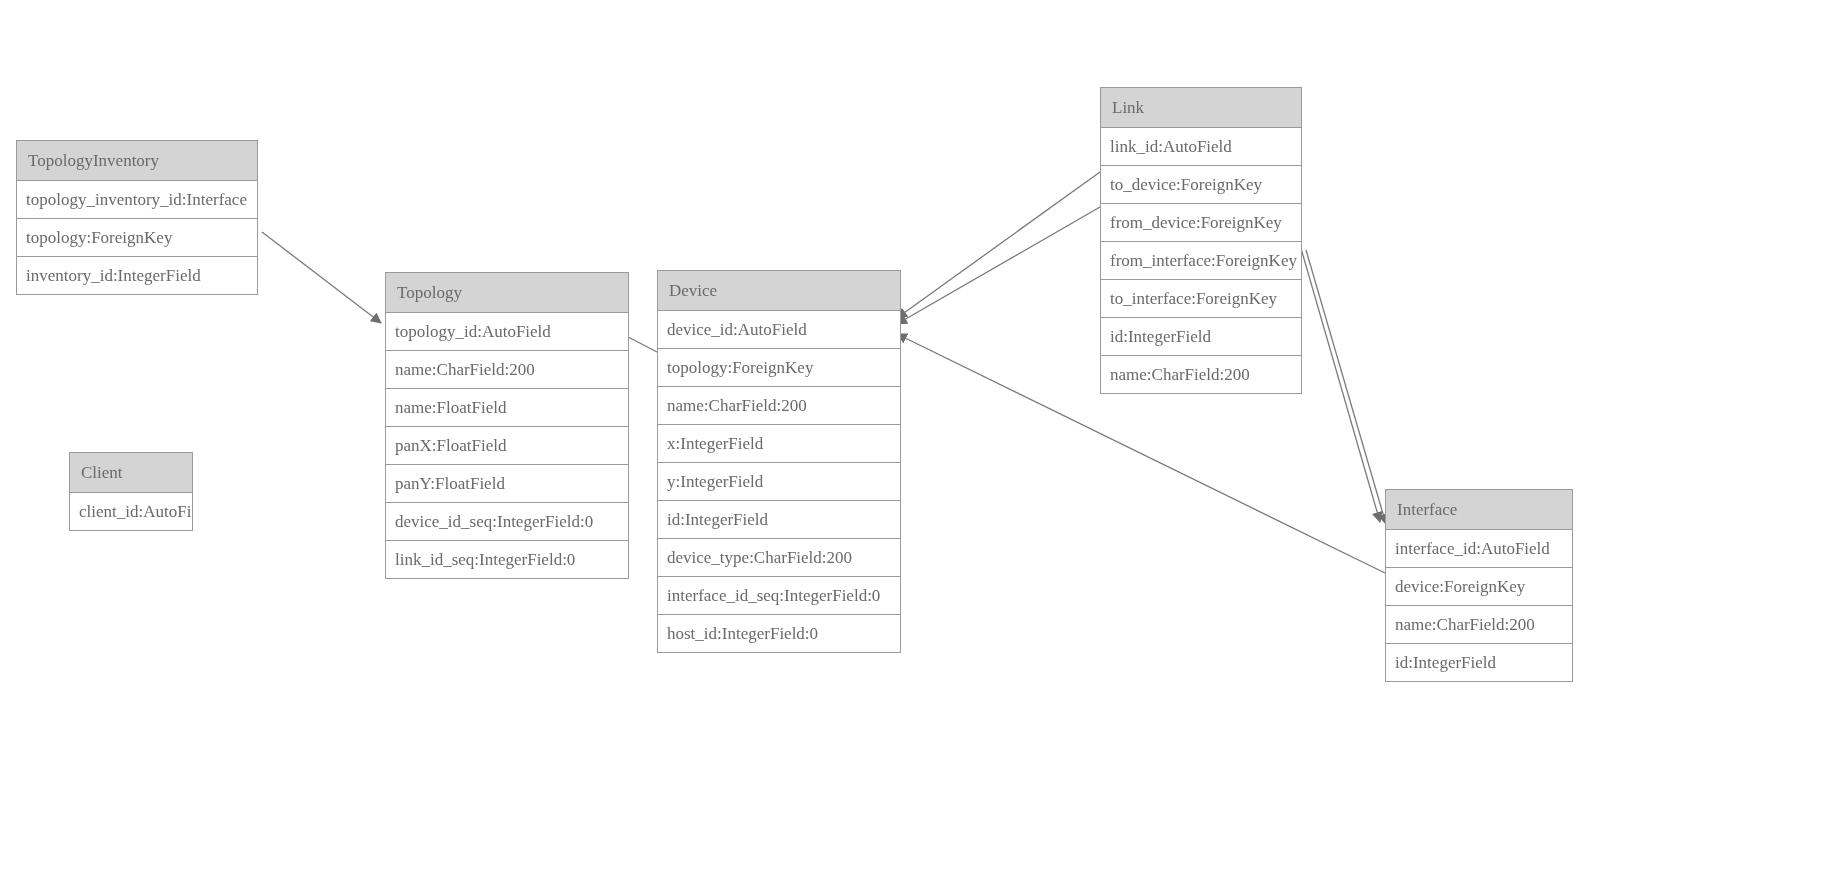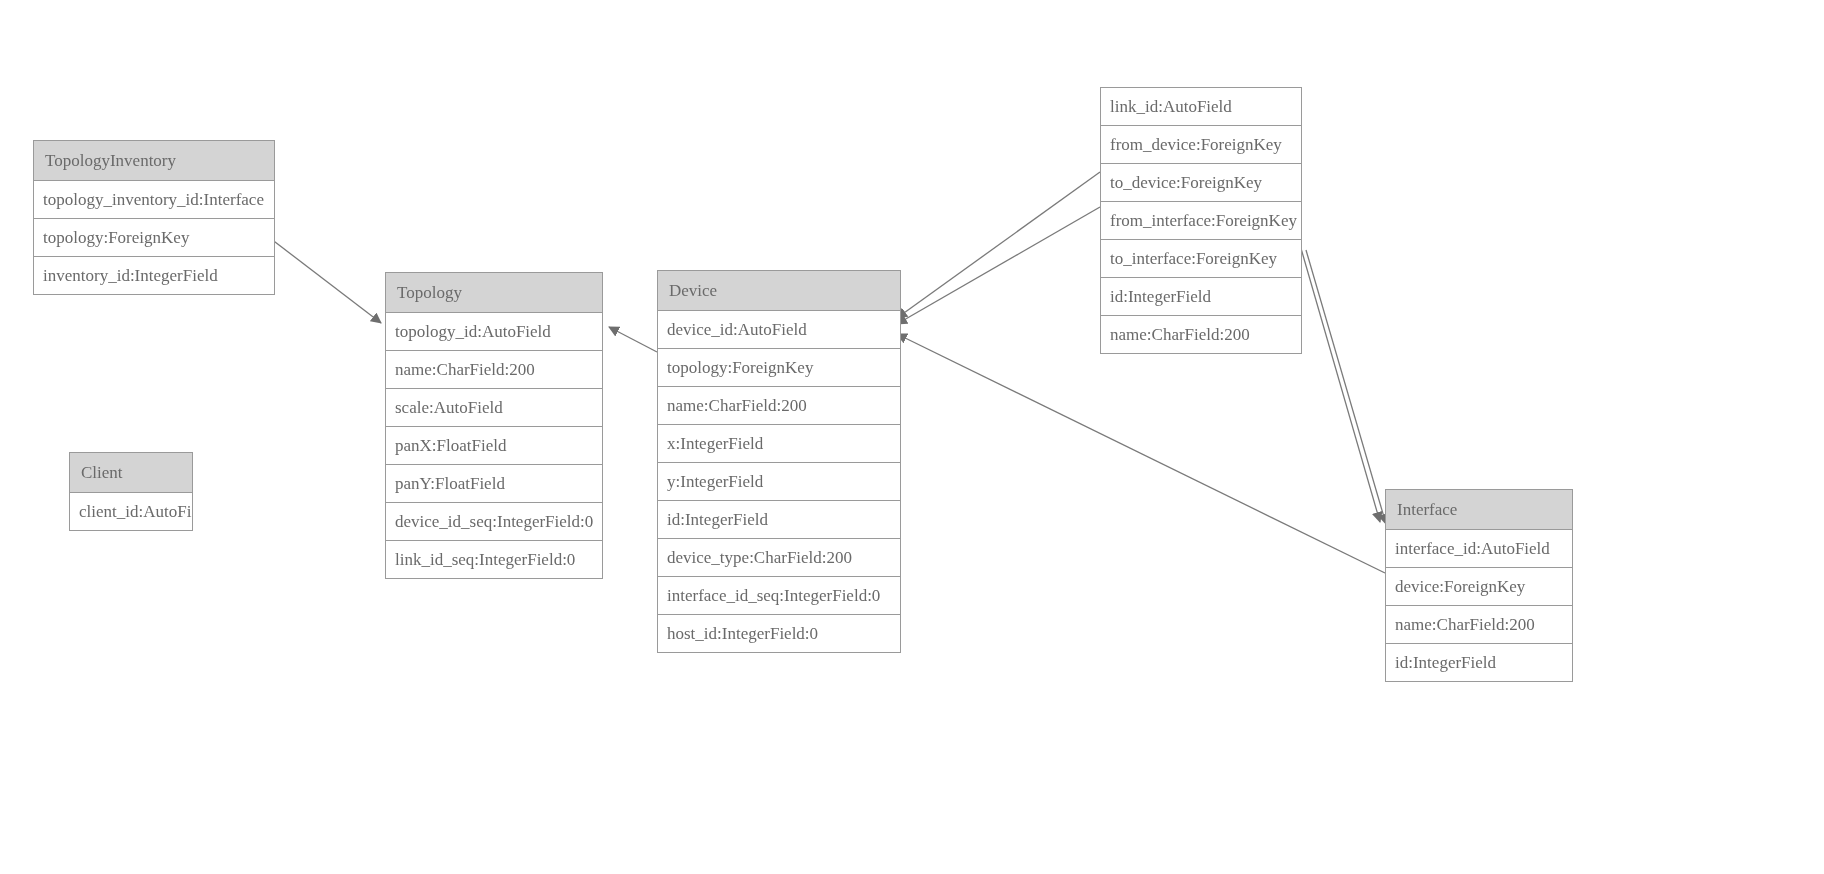--- a/index.html
+++ b/index.html
@@ -79,42 +79,42 @@
 
     <line x1="1100" y1="207" x2="897" y2="324" stroke="#7a7a7a" stroke-width="1.3" marker-end="url(#arrowhead)"></line>
 
     <line x1="1385" y1="573" x2="897" y2="334" stroke="#7a7a7a" stroke-width="1.3" marker-end="url(#arrowhead)"></line>
 
     <line x1="1298" y1="238" x2="1380" y2="522" stroke="#7a7a7a" stroke-width="1.3" marker-end="url(#arrowhead)"></line>
 
     <line x1="1306" y1="250" x2="1386" y2="524" stroke="#7a7a7a" stroke-width="1.3" marker-end="url(#arrowhead)"></line>
   </svg>
 
-  <div class="entity" style="left:33px; top:140px; width:242px;">
+  <div class="entity" style="left:16px; top:140px; width:242px;">
     <div class="entity-header">TopologyInventory</div>
     <div class="entity-rows">
       <div class="entity-row">topology_inventory_id:Interface</div>
       <div class="entity-row">topology:ForeignKey</div>
       <div class="entity-row">inventory_id:IntegerField</div>
     </div>
   </div>
 
   <div class="entity" style="left:69px; top:452px; width:124px;">
     <div class="entity-header">Client</div>
     <div class="entity-rows">
       <div class="entity-row">client_id:AutoField</div>
     </div>
   </div>
 
-  <div class="entity" style="left:385px; top:272px; width:218px;">
+  <div class="entity" style="left:385px; top:272px; width:244px;">
     <div class="entity-header">Topology</div>
     <div class="entity-rows">
       <div class="entity-row">topology_id:AutoField</div>
       <div class="entity-row">name:CharField:200</div>
-      <div class="entity-row">scale:AutoField</div>
+      <div class="entity-row">name:FloatField</div>
       <div class="entity-row">panX:FloatField</div>
       <div class="entity-row">panY:FloatField</div>
       <div class="entity-row">device_id_seq:IntegerField:0</div>
       <div class="entity-row">link_id_seq:IntegerField:0</div>
     </div>
   </div>
 
   <div class="entity" style="left:657px; top:270px; width:244px;">
     <div class="entity-header">Device</div>
     <div class="entity-rows">
@@ -124,24 +124,25 @@
       <div class="entity-row">x:IntegerField</div>
       <div class="entity-row">y:IntegerField</div>
       <div class="entity-row">id:IntegerField</div>
       <div class="entity-row">device_type:CharField:200</div>
       <div class="entity-row">interface_id_seq:IntegerField:0</div>
       <div class="entity-row">host_id:IntegerField:0</div>
     </div>
   </div>
 
   <div class="entity" style="left:1100px; top:87px; width:202px;">
+    <div class="entity-header">Link</div>
     <div class="entity-rows">
       <div class="entity-row">link_id:AutoField</div>
+      <div class="entity-row">to_device:ForeignKey</div>
       <div class="entity-row">from_device:ForeignKey</div>
-      <div class="entity-row">to_device:ForeignKey</div>
       <div class="entity-row">from_interface:ForeignKey</div>
       <div class="entity-row">to_interface:ForeignKey</div>
       <div class="entity-row">id:IntegerField</div>
       <div class="entity-row">name:CharField:200</div>
     </div>
   </div>
 
   <div class="entity" style="left:1385px; top:489px; width:188px;">
     <div class="entity-header">Interface</div>
     <div class="entity-rows">

